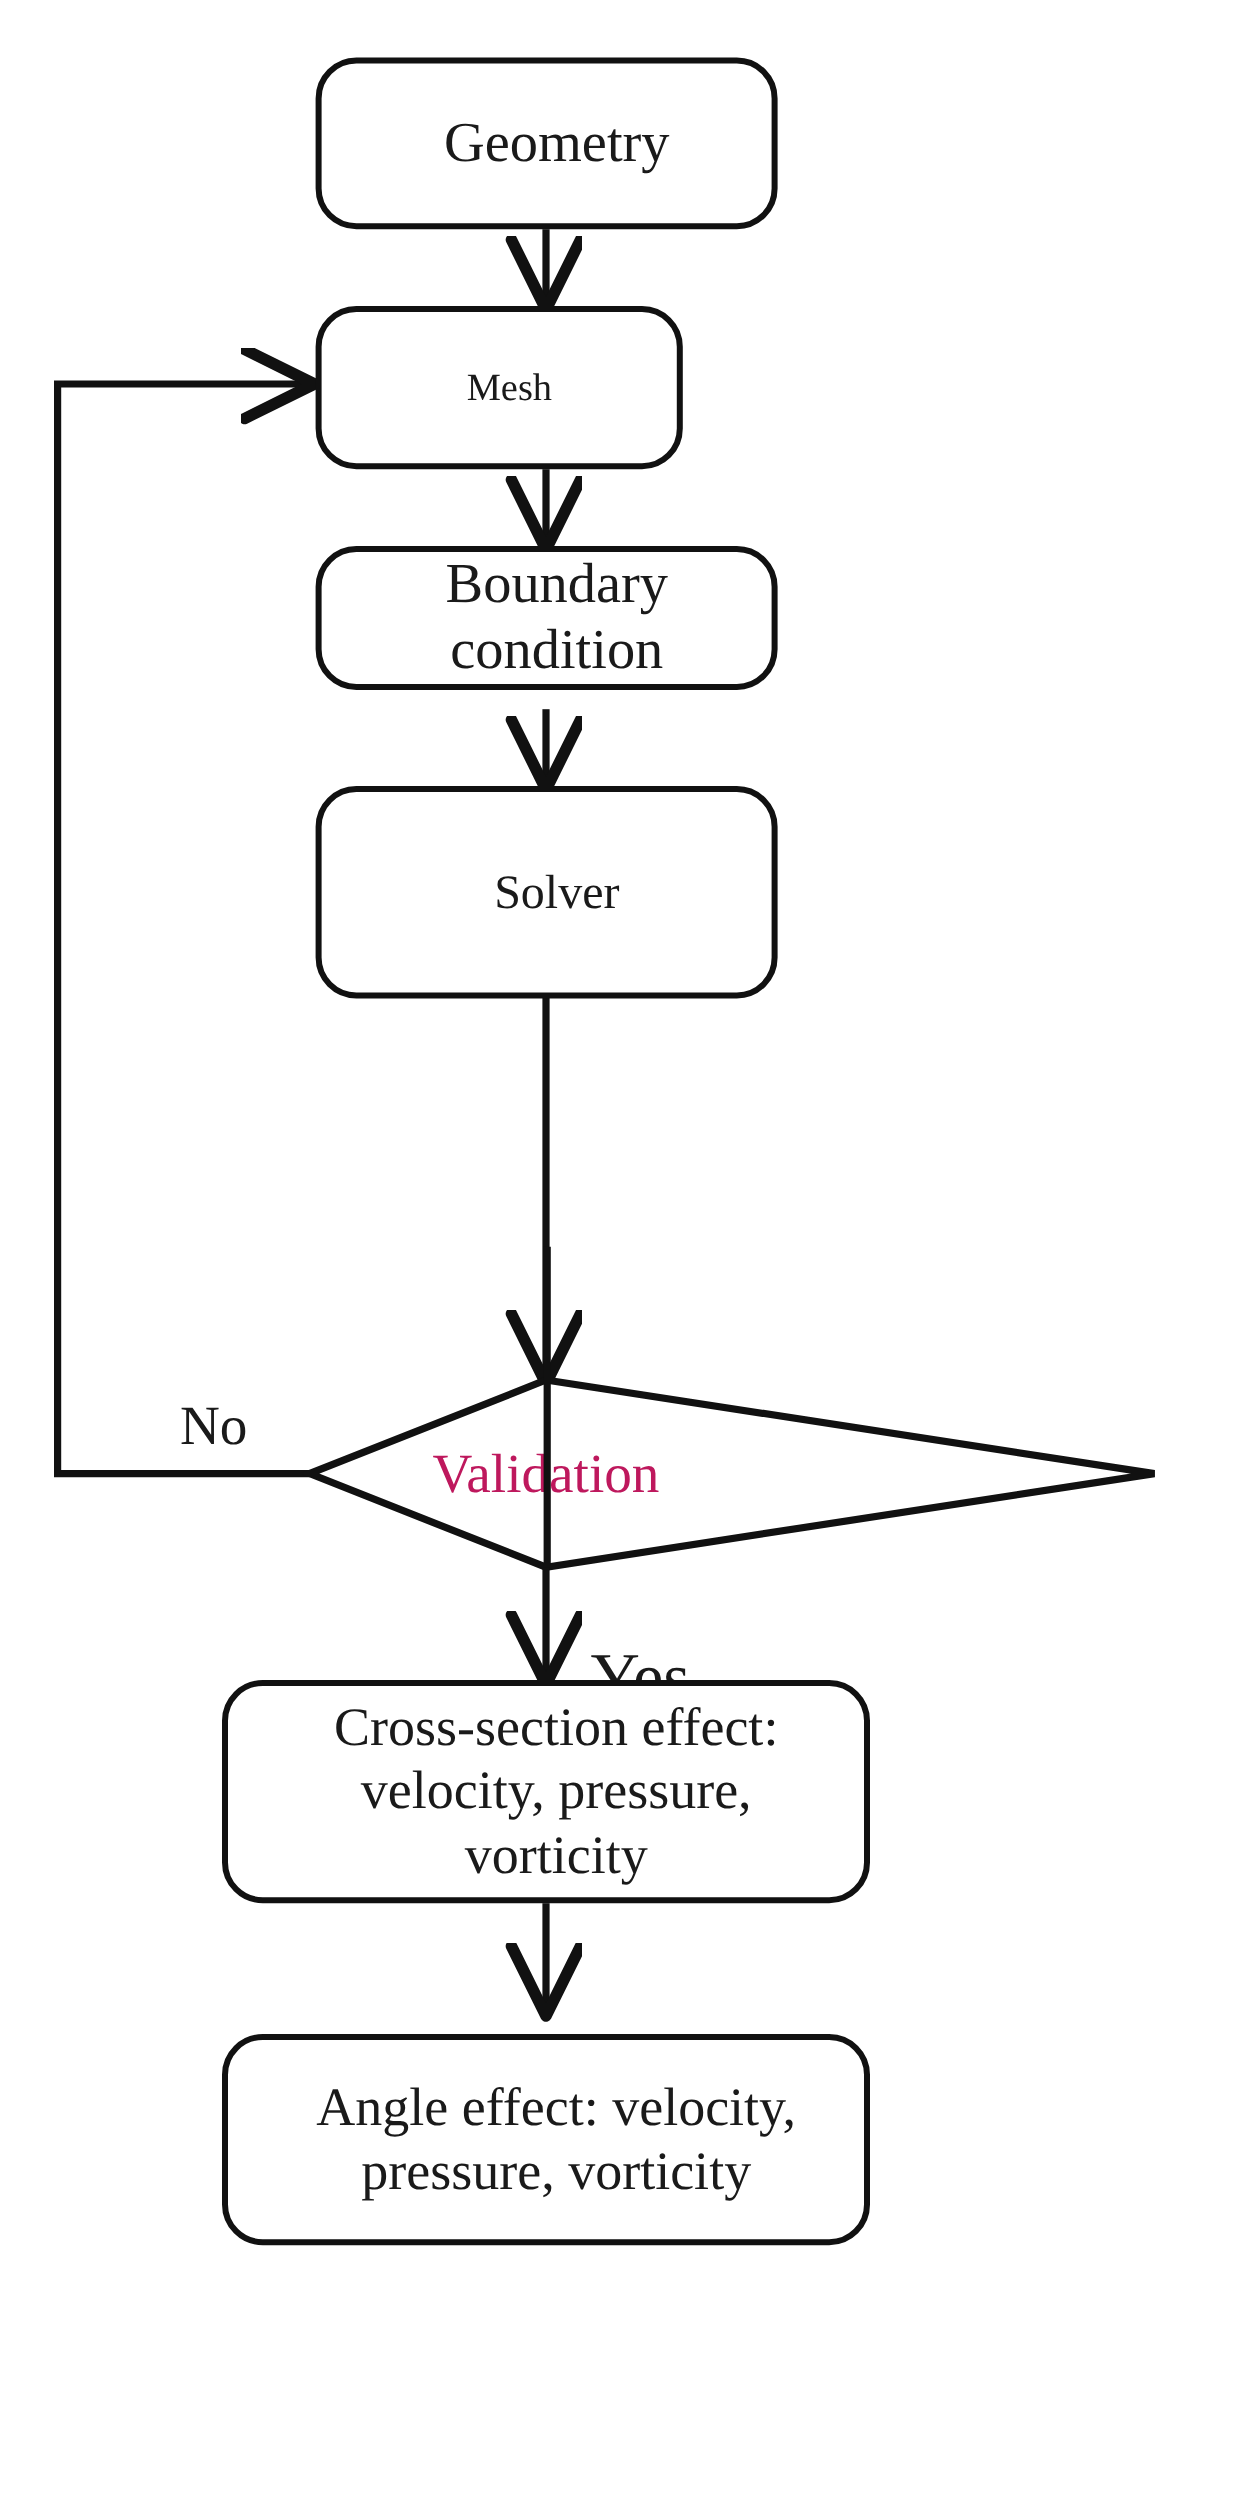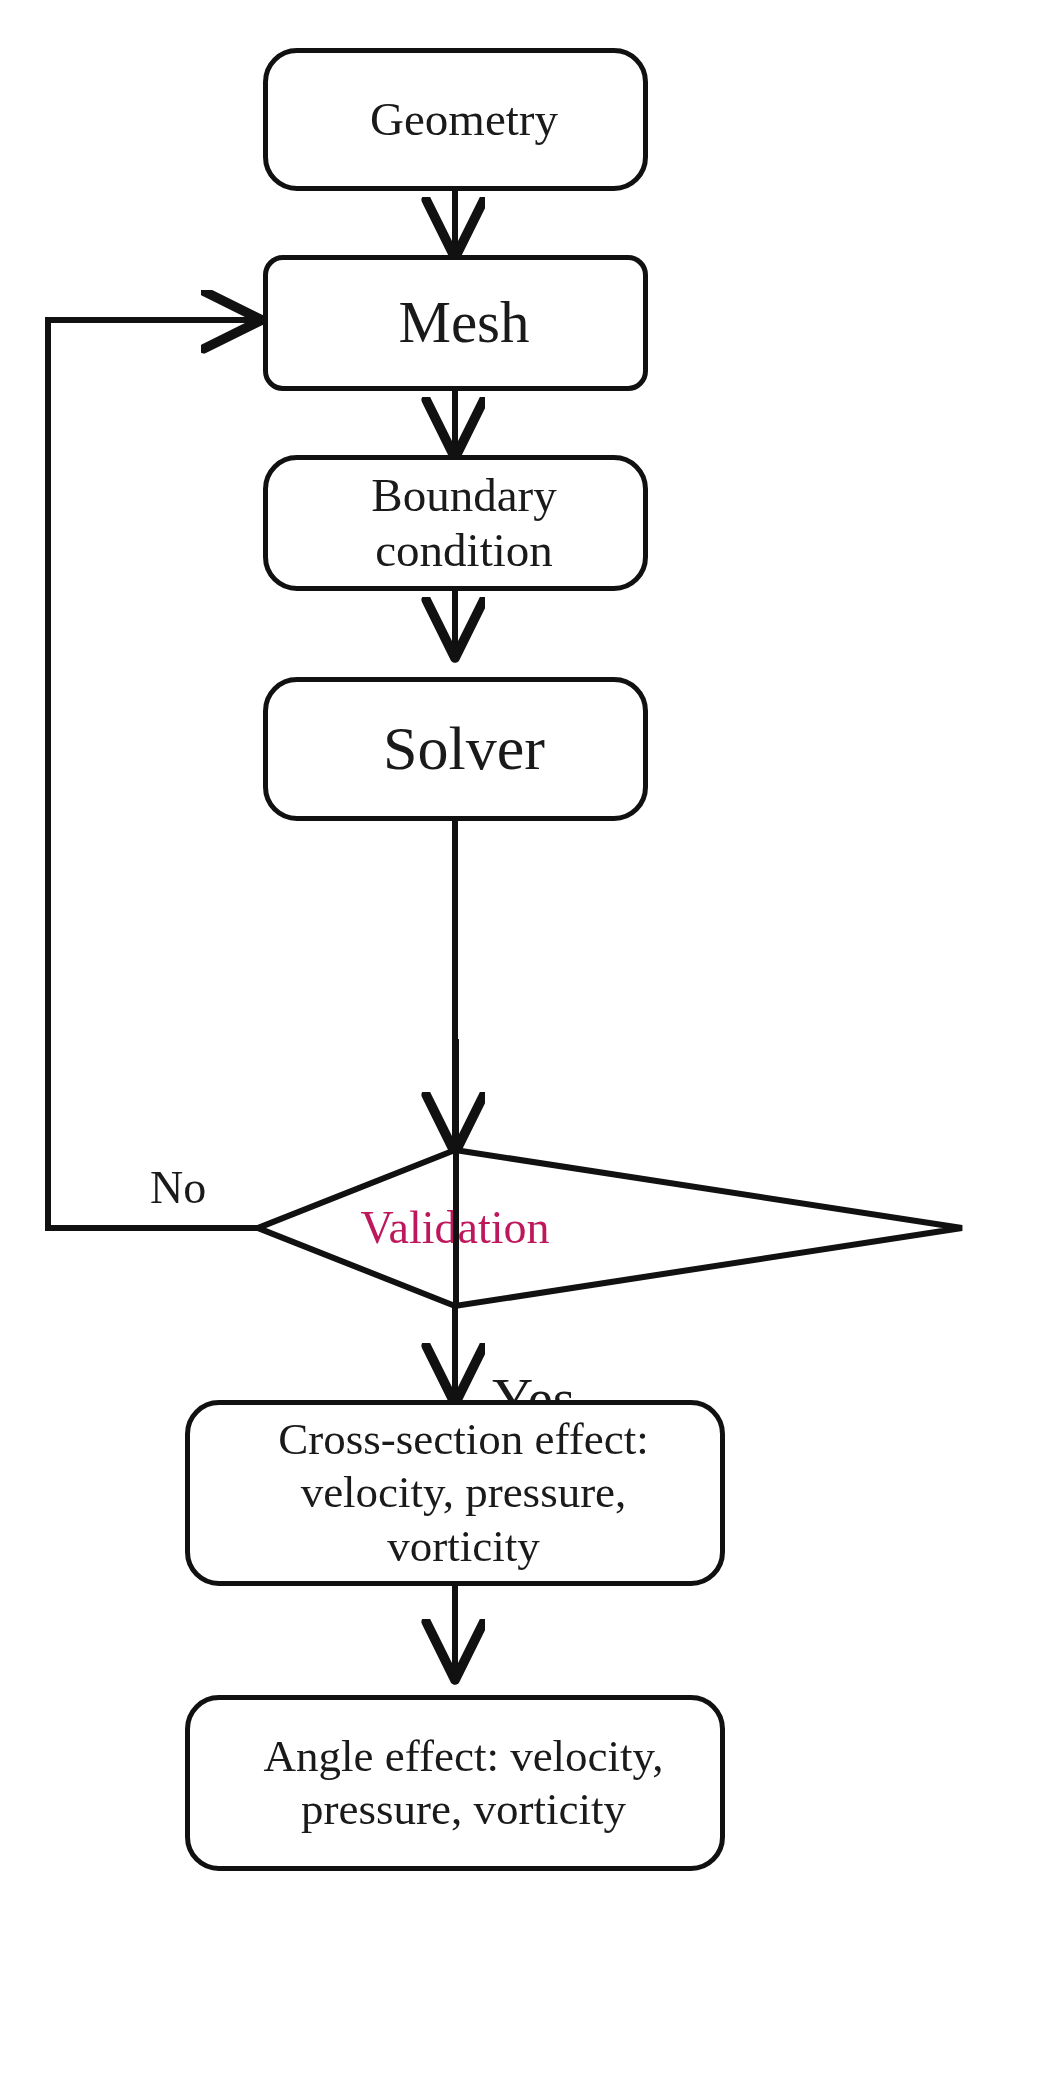--- a/index.html
+++ b/index.html
@@ -97,30 +97,30 @@
       </marker>
     </defs>
 
     <line x1="456" y1="1305" x2="456" y2="1039" stroke="#111111" stroke-width="0" style="display:none"></line>
   </svg>
 
   <div class="node-box" id="node-geometry" style="left: 263px; top: 48px; width: 385px; height: 143px; font-size: 47px;">
     <span class="node-label">Geometry</span>
   </div>
 
-  <div class="node-box" id="node-mesh" style="left: 263px; top: 255px; width: 385px; height: 136px; font-size: 59px; border-radius: 20px;">
+  <div class="node-box" id="node-mesh" style="left: 263px; top: 255px; width: 306px; height: 136px; font-size: 32px;">
     <span class="node-label">Mesh</span>
   </div>
 
-  <div class="node-box" id="node-boundary" style="left: 263px; top: 455px; width: 385px; height: 136px; font-size: 47px;">
+  <div class="node-box" id="node-boundary" style="left: 263px; top: 455px; width: 385px; height: 120px; font-size: 47px;">
     <span class="node-label">Boundary
 condition</span>
   </div>
 
-  <div class="node-box" id="node-solver" style="left: 263px; top: 677px; width: 385px; height: 144px; font-size: 62px;">
+  <div class="node-box" id="node-solver" style="left: 263px; top: 655px; width: 385px; height: 177px; font-size: 40px;">
     <span class="node-label">Solver</span>
   </div>
 
   <div class="diamond-label" id="label-validation" style="left: 305px; top: 1205px; width: 300px; font-size: 46px;">Validation</div>
 
   <div class="edge-label" id="label-no" style="left: 150px; top: 1165px; font-size: 46px;">No</div>
 
   <div class="edge-label" id="label-yes" style="left: 492px; top: 1370px; font-size: 57px;">Yes</div>
 
   <div class="node-box" id="node-cross-section" style="left: 185px; top: 1400px; width: 540px; height: 186px; font-size: 45px; text-align: center;">

